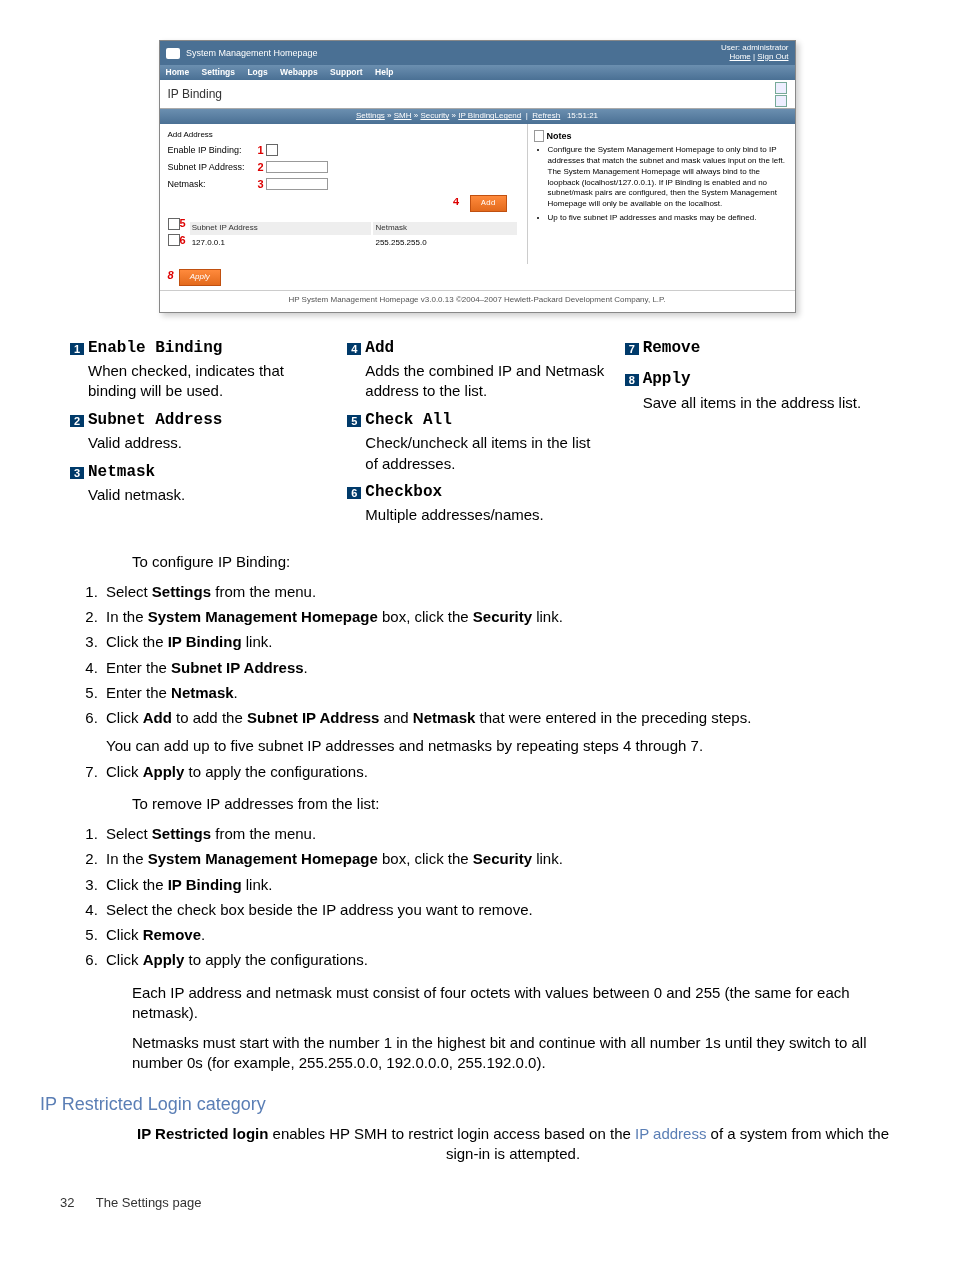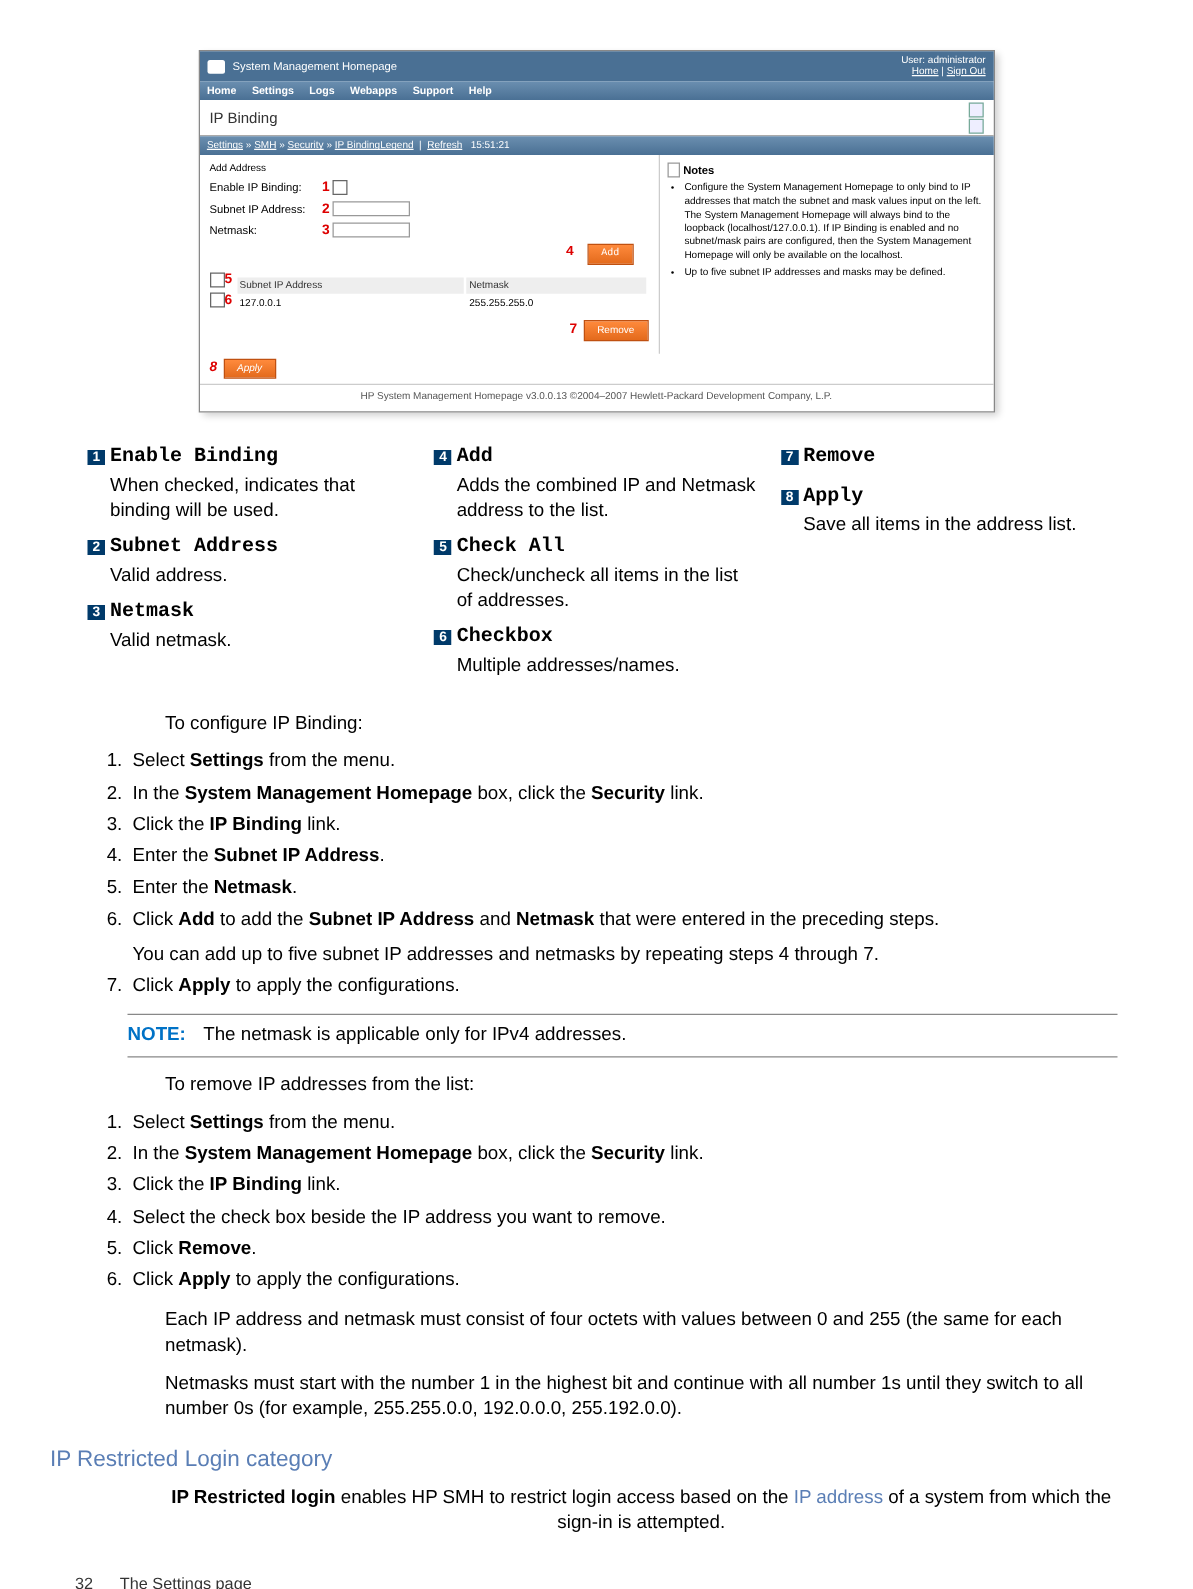--- a/index.html
+++ b/index.html
@@ -42,21 +42,21 @@
   .ss-ipbind { flex:1; padding: 6px 8px; font-size:12px; color:#333;}
   .ss-hostbox { width: 220px; border-left:1px solid #ccc; padding:3px 4px; font-size:8px;}
   .ss-hostbox table { font-size:8px; border-collapse: collapse;}
   .ss-hostbox td { padding:0 4px;}
   .ss-mp { color:#5a7eb5; font-size:8px;}
   .ss-iconbox { width:28px; display:flex; flex-direction:column; align-items:center; justify-content:center; gap:1px;}
   .ss-mini-icon { width:10px;height:10px;border:1px solid #7a9;background:#eef;}
   .ss-breadcrumb {
     background: linear-gradient(#6b8fb0, #4a7094);
     color:#fff; font-size:8px; padding:2px 6px;
-    display:flex; justify-content: flex-start;
+    display:flex; justify-content: center;
   }
   .ss-breadcrumb a { color:#fff; text-decoration:underline;}
   .ss-body { display:flex; min-height:140px;}
   .ss-left { flex:1; padding:6px 8px; position:relative;}
   .ss-right { width:255px; border-left:1px solid #ccc; padding:6px;}
   .ss-field-row { display:flex; align-items:center; margin:2px 0;}
   .ss-field-label { width:90px;}
   .callout-num { color:#d00; font-weight:bold; font-size:11px;}
   .ss-chk { width:10px; height:10px; border:1px solid #666; display:inline-block; background:#fff;}
   .ss-input { border:1px solid #999; height:10px; width:60px; display:inline-block; background:#fff;}
@@ -180,24 +180,20 @@
                 <th>Subnet IP Address</th>
                 <th>Netmask</th>
               </tr>
           <tr>
                 <td>127.0.0.1</td>
                 <td>255.255.255.0</td>
               </tr>
         </tbody>
           </table>
       </div>
-      <div style="text-align:right; margin:4px 0;">
-        <span class="callout-num">7</span>&nbsp;
-        <span class="ss-btn">Remove</span>
-      </div>
     </div>
     <div class="ss-right ss-notes">
       <div class="ss-notes-title">
           <span class="ss-doc-icon"></span>
           <span>Notes</span>
         </div>
       <ul>
         <li>Configure the System Management Homepage to only bind to IP addresses that match the subnet and mask values input on the left. The System Management Homepage will always bind to the loopback (localhost/127.0.0.1). If IP Binding is enabled and no subnet/mask pairs are configured, then the System Management Homepage will only be available on the localhost.</li>
         <li>Up to five subnet IP addresses and masks may be defined.</li>
       </ul>
@@ -280,24 +276,20 @@
     <li><span>Select </span><b>Settings</b><span> from the menu.</span></li>
     <li><span>In the </span><b>System Management Homepage</b><span> box, click the </span><b>Security</b><span> link.</span></li>
     <li><span>Click the </span><b>IP Binding</b><span> link.</span></li>
     <li><span>Enter the </span><b>Subnet IP Address</b><span>.</span></li>
     <li><span>Enter the </span><b>Netmask</b><span>.</span></li>
     <li><span>Click </span><b>Add</b><span> to add the </span><b>Subnet IP Address</b><span> and </span><b>Netmask</b><span> that were entered in the preceding steps.</span>
       <p style="margin:8px 0 2px 0;">You can add up to five subnet IP addresses and netmasks by repeating steps 4 through 7.</p>
     </li>
     <li><span>Click </span><b>Apply</b><span> to apply the configurations.</span></li>
   </ol>
-  <div class="note-box indent">
-    <span class="note-label">NOTE:</span>
-    <span>The netmask is applicable only for IPv4 addresses.</span>
-  </div>
   <p style="margin-left:72px;">To remove IP addresses from the list:</p>
   <ol class="ol-num indent">
     <li><span>Select </span><b>Settings</b><span> from the menu.</span></li>
     <li><span>In the </span><b>System Management Homepage</b><span> box, click the </span><b>Security</b><span> link.</span></li>
     <li><span>Click the </span><b>IP Binding</b><span> link.</span></li>
     <li>Select the check box beside the IP address you want to remove.</li>
     <li><span>Click </span><b>Remove</b><span>.</span></li>
     <li><span>Click </span><b>Apply</b><span> to apply the configurations.</span></li>
   </ol>
   <p style="margin-left:72px;">Each IP address and netmask must consist of four octets with values between 0 and 255 (the same for each netmask).</p>

